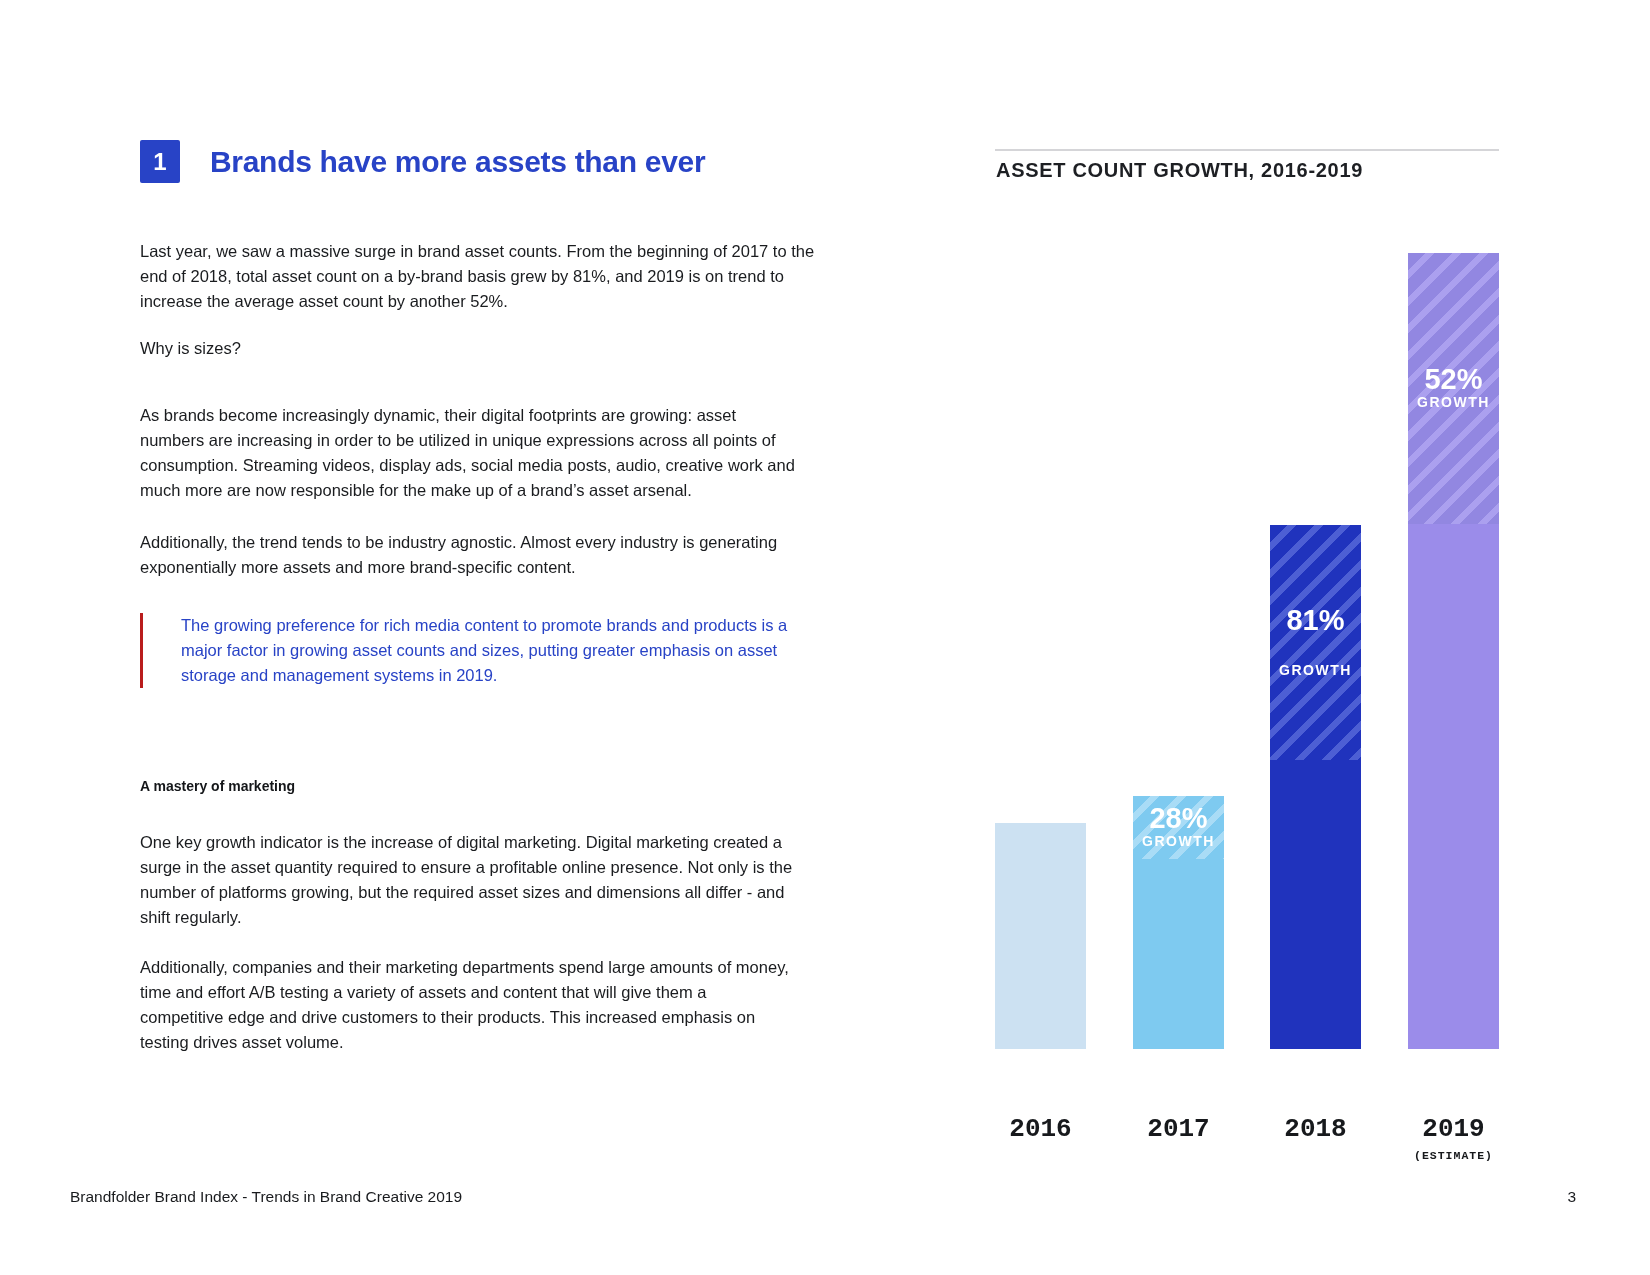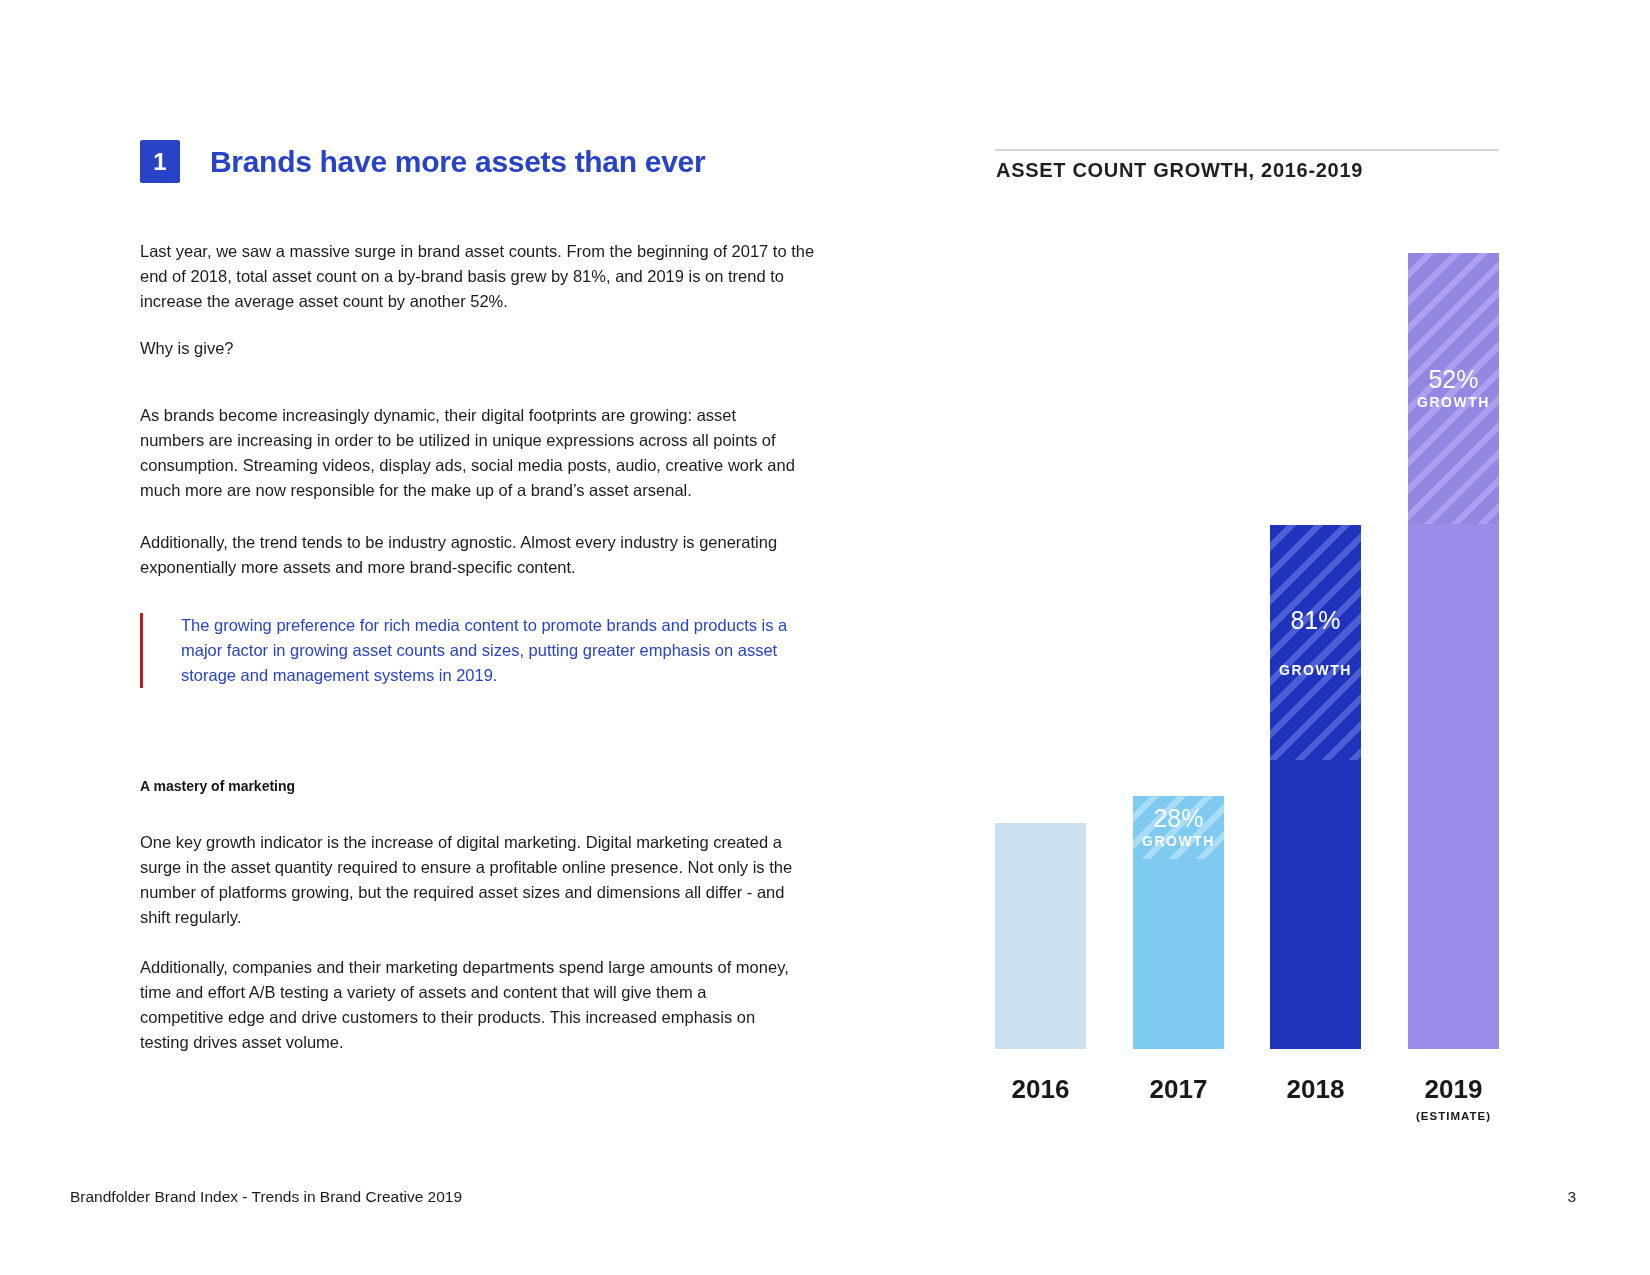--- a/index.html
+++ b/index.html
@@ -113,42 +113,43 @@
     position: absolute;
     top: 0;
     left: 0;
     right: 0;
     display: flex;
     flex-direction: column;
     align-items: center;
     justify-content: center;
   }
   .pct {
-    font-size: 25px;
-    font-weight: 400;
+    font-size: 29px;
+    font-weight: 700;
     color: #ffffff;
     line-height: 26px;
   }
   .growth-word {
     font-size: 14px;
     font-weight: 700;
     letter-spacing: 1.5px;
     color: #ffffff;
     line-height: 17px;
     margin-top: 2px;
   }
   .year-label {
     position: absolute;
-    top: 934px;
+    top: 974px;
     width: 160px;
     text-align: center;
     font-size: 26px;
     font-weight: 700;
     color: #17191c;
     line-height: 30px;
+    font-family: Liberation Mono, monospace;
   }
   .year-sub {
     display: block;
     font-size: 11.5px;
     font-weight: 700;
     letter-spacing: 1px;
     line-height: 14px;
     margin-top: 5px;
   }
 
@@ -174,21 +175,21 @@
 <div class="page">
 
   <div class="left-col">
     <div class="heading-row">
       <div class="badge">1</div>
       <div class="h1">Brands have more assets than ever</div>
     </div>
     <div class="para p1">Last year, we saw a massive surge in brand asset counts. From the beginning of 2017 to the
 end of 2018, total asset count on a by-brand basis grew by 81%, and 2019 is on trend to
 increase the average asset count by another 52%.</div>
-    <div class="para why">Why is give?</div>
+    <div class="para why">Why is sizes?</div>
     <div class="para p2">As brands become increasingly dynamic, their digital footprints are growing: asset
 numbers are increasing in order to be utilized in unique expressions across all points of
 consumption. Streaming videos, display ads, social media posts, audio, creative work and
 much more are now responsible for the make up of a brand’s asset arsenal.</div>
     <div class="para p3">Additionally, the trend tends to be industry agnostic. Almost every industry is generating
 exponentially more assets and more brand-specific content.</div>
     <div class="para quote">The growing preference for rich media content to promote brands and products is a
 major factor in growing asset counts and sizes, putting greater emphasis on asset
 storage and management systems in 2019.</div>
     <div class="h2">A mastery of marketing</div>

